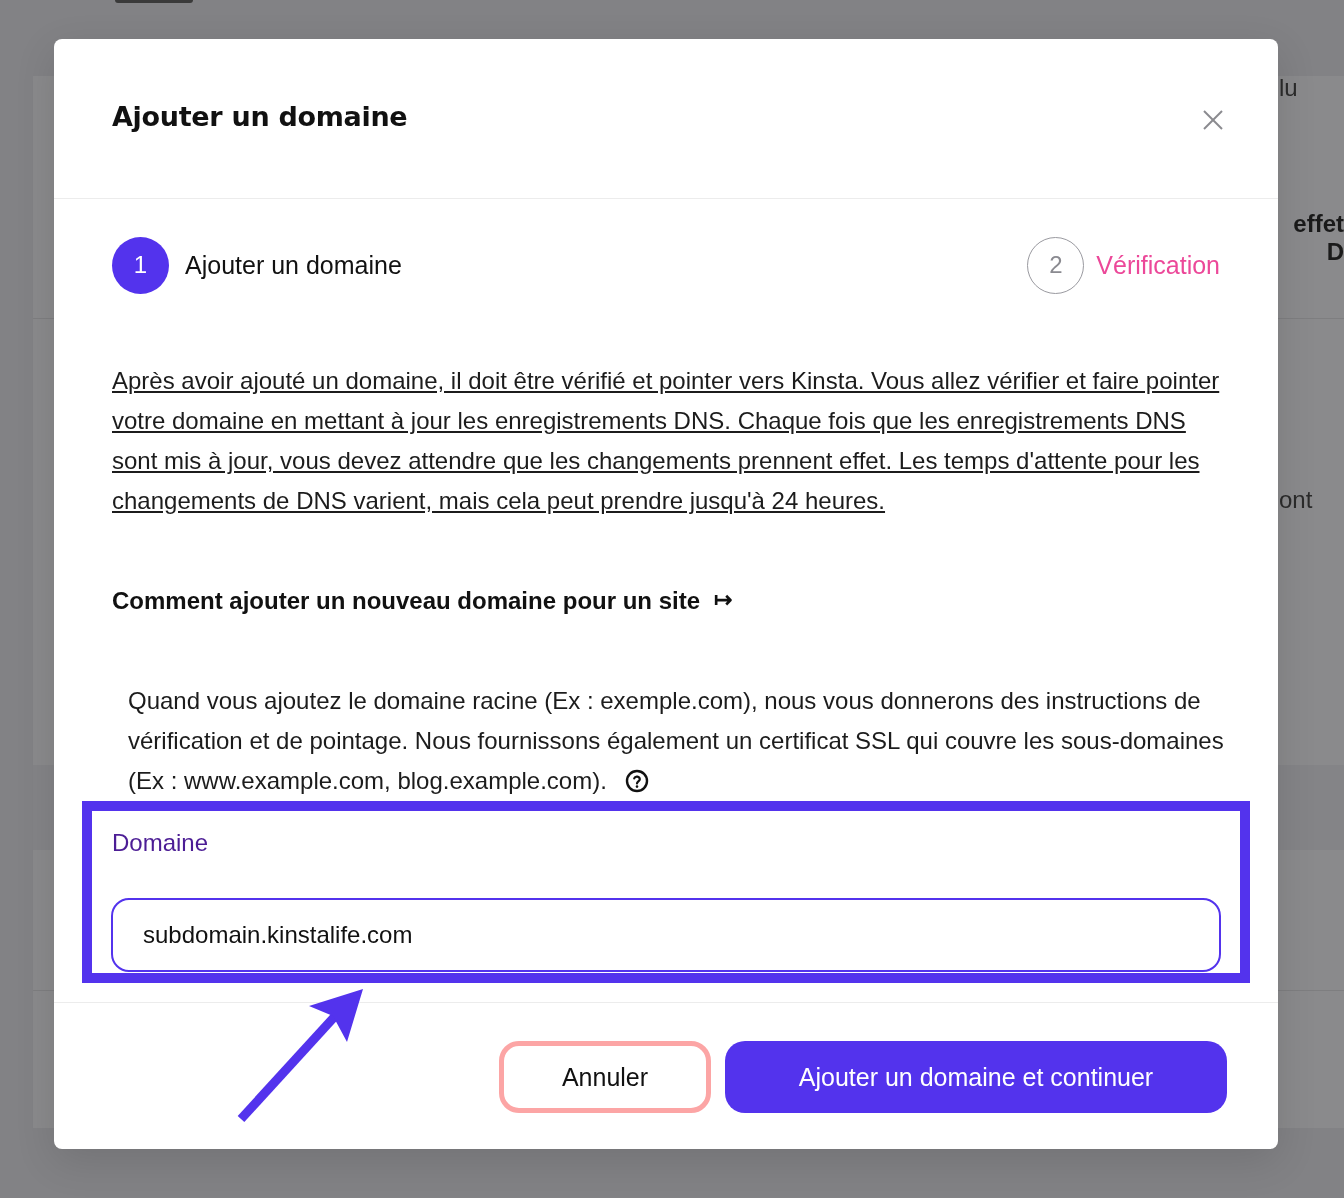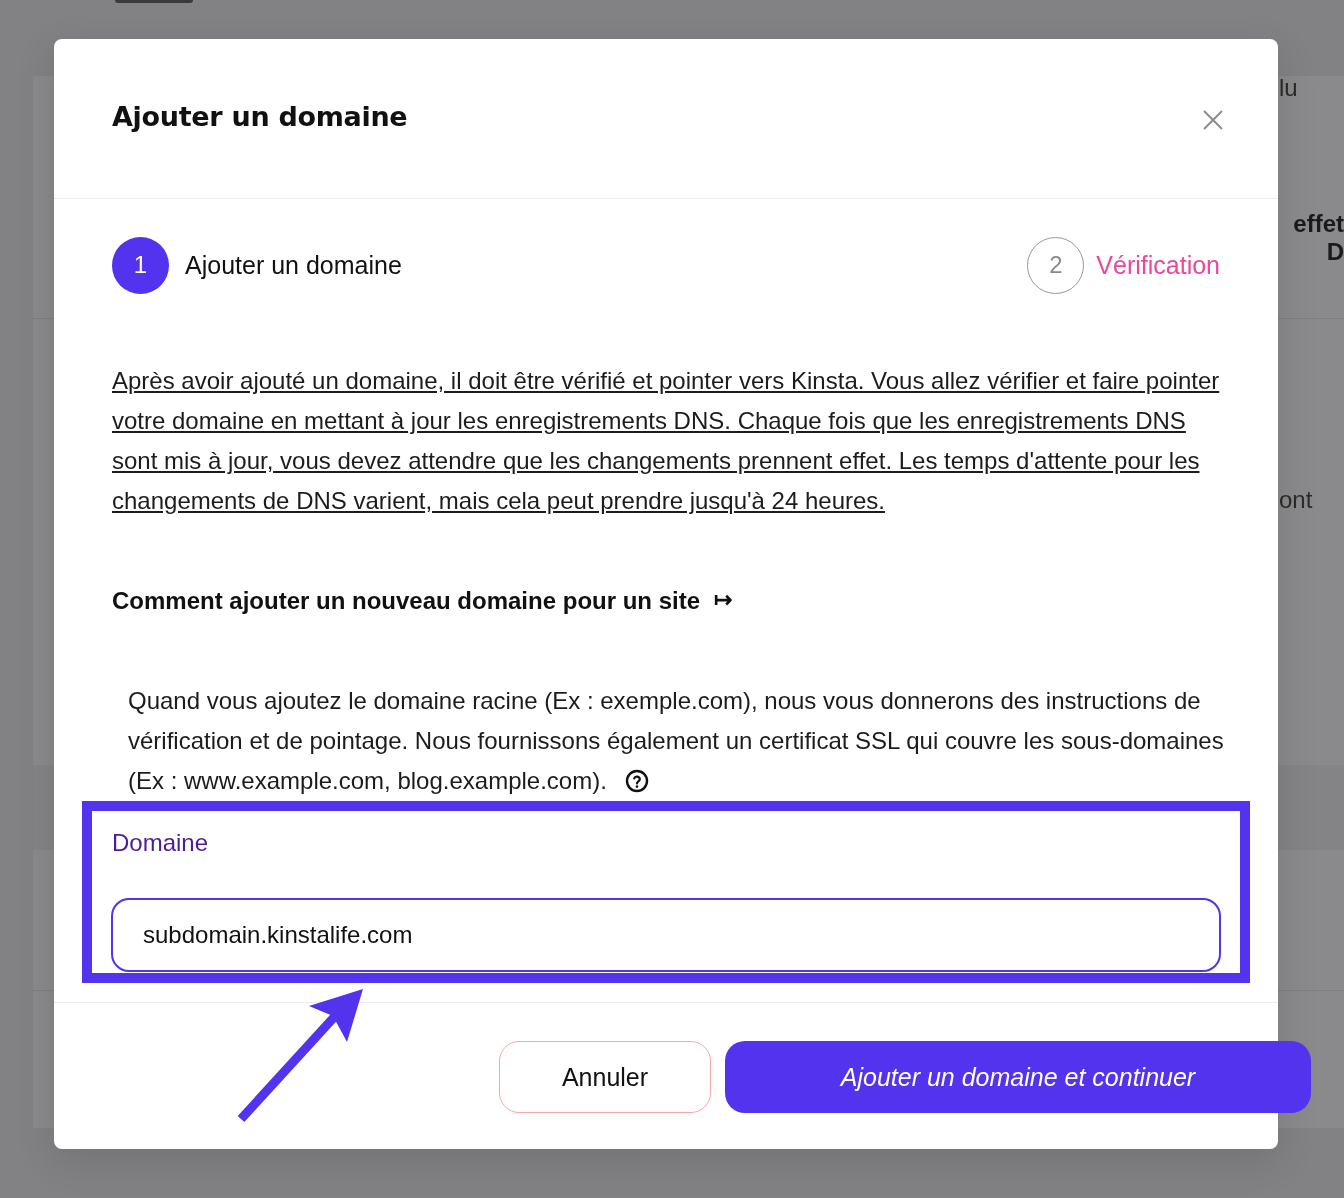--- a/index.html
+++ b/index.html
@@ -78,27 +78,27 @@
       position: absolute; left: 57px; top: 834px; width: 1110px; height: 74px;
       border: 2px solid #5333ed; border-radius: 18px; background: #fff;
       font-family: "Liberation Sans", sans-serif; font-size: 24px; color: #111;
       padding: 0 30px; outline: none; margin-top: 25px;
     }
 
     .footer-divider { position: absolute; left: 0; right: 0; top: 963px; height: 1px; background: #ececec; }
     .annot-arrow { position: absolute; left: 175px; top: 945px; width: 150px; height: 145px; }
     .btn-cancel {
       position: absolute; left: 445px; top: 1002px; width: 212px; height: 72px;
-      border: 1px solid #fca5a5; border-radius: 20px; background: #fff;
+      border: 5px solid #fca5a5; border-radius: 20px; background: #fff;
       font-family: "Liberation Sans", sans-serif; font-size: 25px; color: #111; cursor: pointer;
     }
     .btn-primary {
-      position: absolute; left: 671px; top: 1002px; width: 586px; height: 72px;
+      position: absolute; left: 671px; top: 1002px; width: 502px; height: 72px;
       border: none; border-radius: 20px; background: #5333ed;
-      font-family: "Liberation Sans", sans-serif; font-size: 25px; color: #fff; cursor: pointer; font-style: italic;
+      font-family: "Liberation Sans", sans-serif; font-size: 25px; color: #fff; cursor: pointer;
     }
   </style>
 </head>
 <body>
 
 <div class="bg-handle"></div>
 <div class="bg-card"></div>
 <div class="bg-line" style="top:318px"></div>
 <div class="bg-band" style="top:765px;height:85px"></div>
 <div class="bg-line" style="top:990px"></div>

